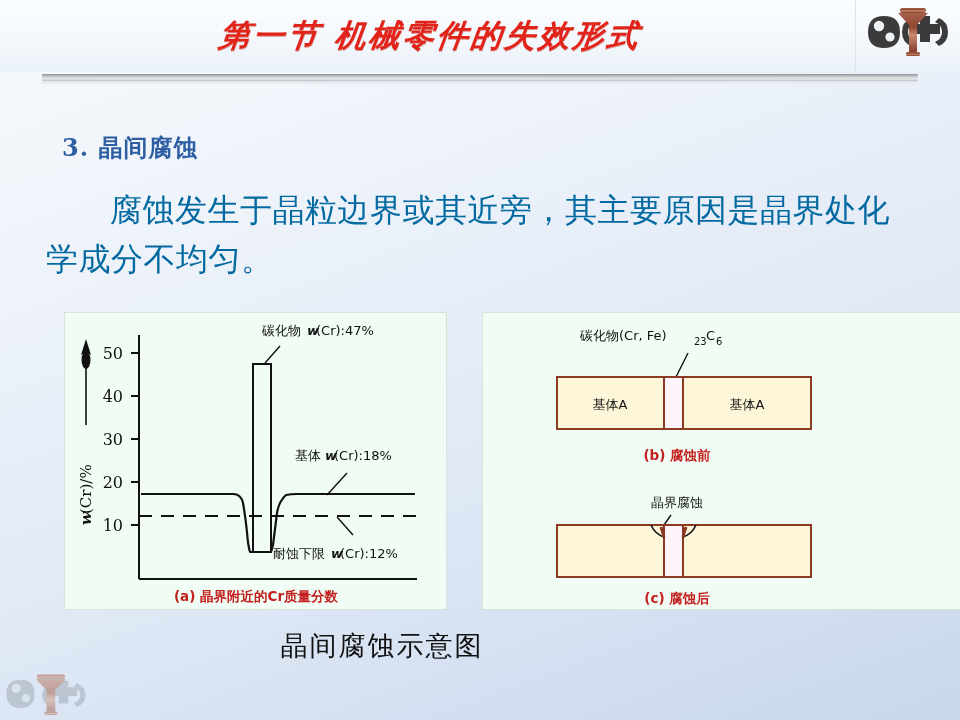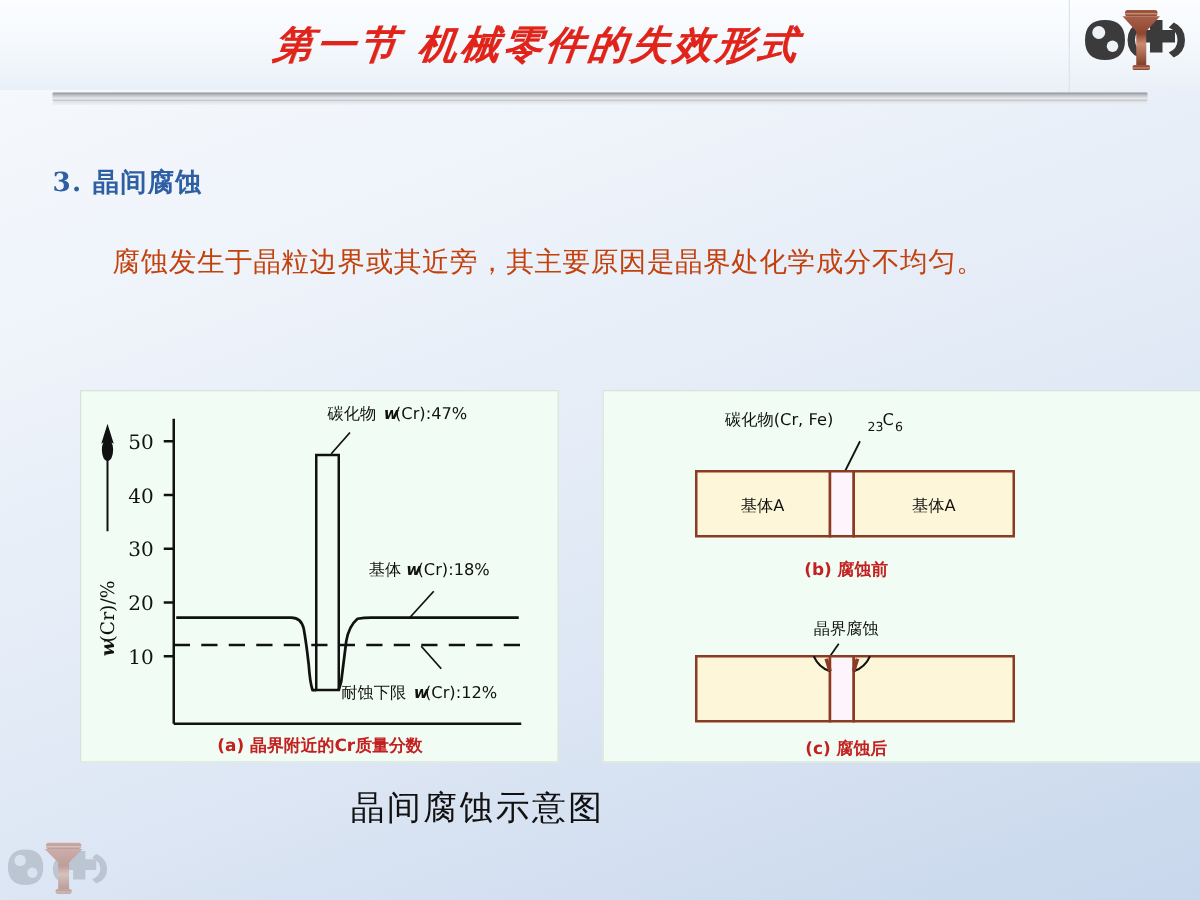--- a/index.html
+++ b/index.html
@@ -40,29 +40,29 @@
     position:absolute;left:855px;top:0;width:1px;height:78px;
     background:#dfe3ea;
   }
 
   
   .logo{position:absolute;}
   .logo svg{display:block;}
 
   
   #section-heading{
-    position:absolute;left:42px;top:132px;
-    font-family:"DejaVu Serif", serif;
-    font-size:21px;font-weight:bold;color:#2e5fa3;
+    position:absolute;left:62px;top:132px;
+    font-family:"DejaVu Serif", serif;
+    font-size:24px;font-weight:bold;color:#2e5fa3;
     letter-spacing:1px;white-space:nowrap;
   }
   #para{
     position:absolute;left:46px;top:186px;width:864px;
     font-family:"DejaVu Serif", serif;
-    font-size:22px;color:#c2410c;line-height:49px;
+    font-size:32px;color:#0369a1;line-height:49px;
     text-indent:2em;letter-spacing:0.5px;
   }
 
   
   #figure-area{position:absolute;left:0;top:312px;width:960px;height:300px;}
   .panel{
     position:absolute;top:0;height:298px;
     background:#f1fdf4;
     border:1px solid #d8e4d8;
     box-sizing:border-box;

